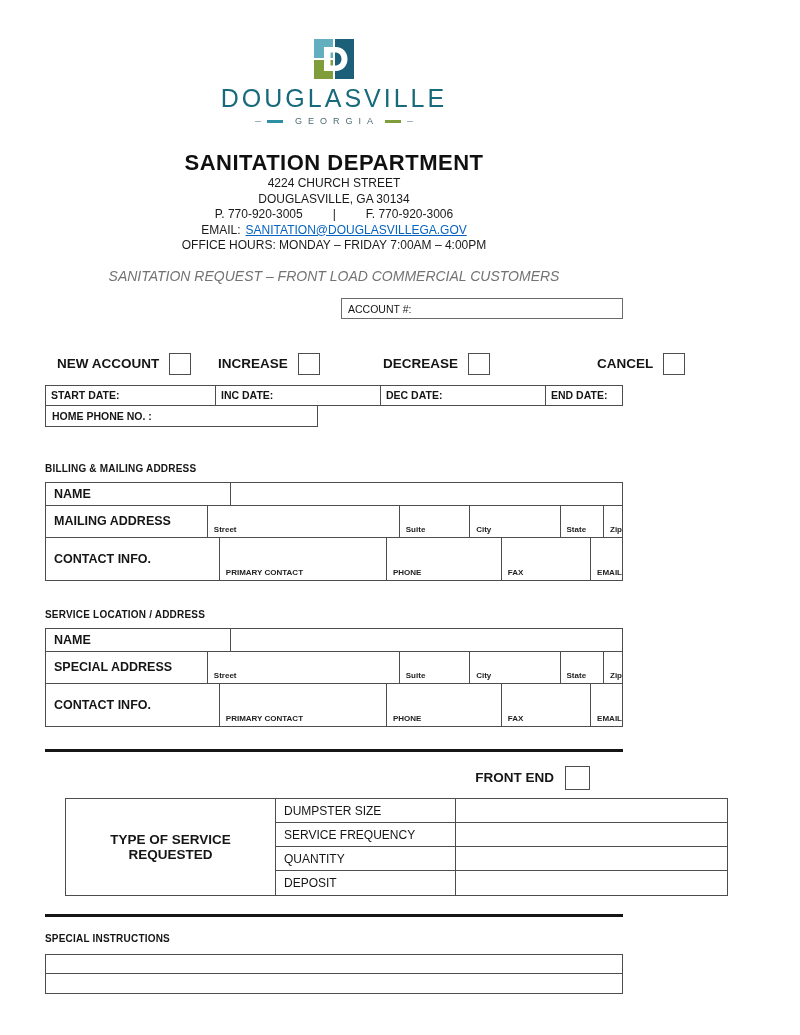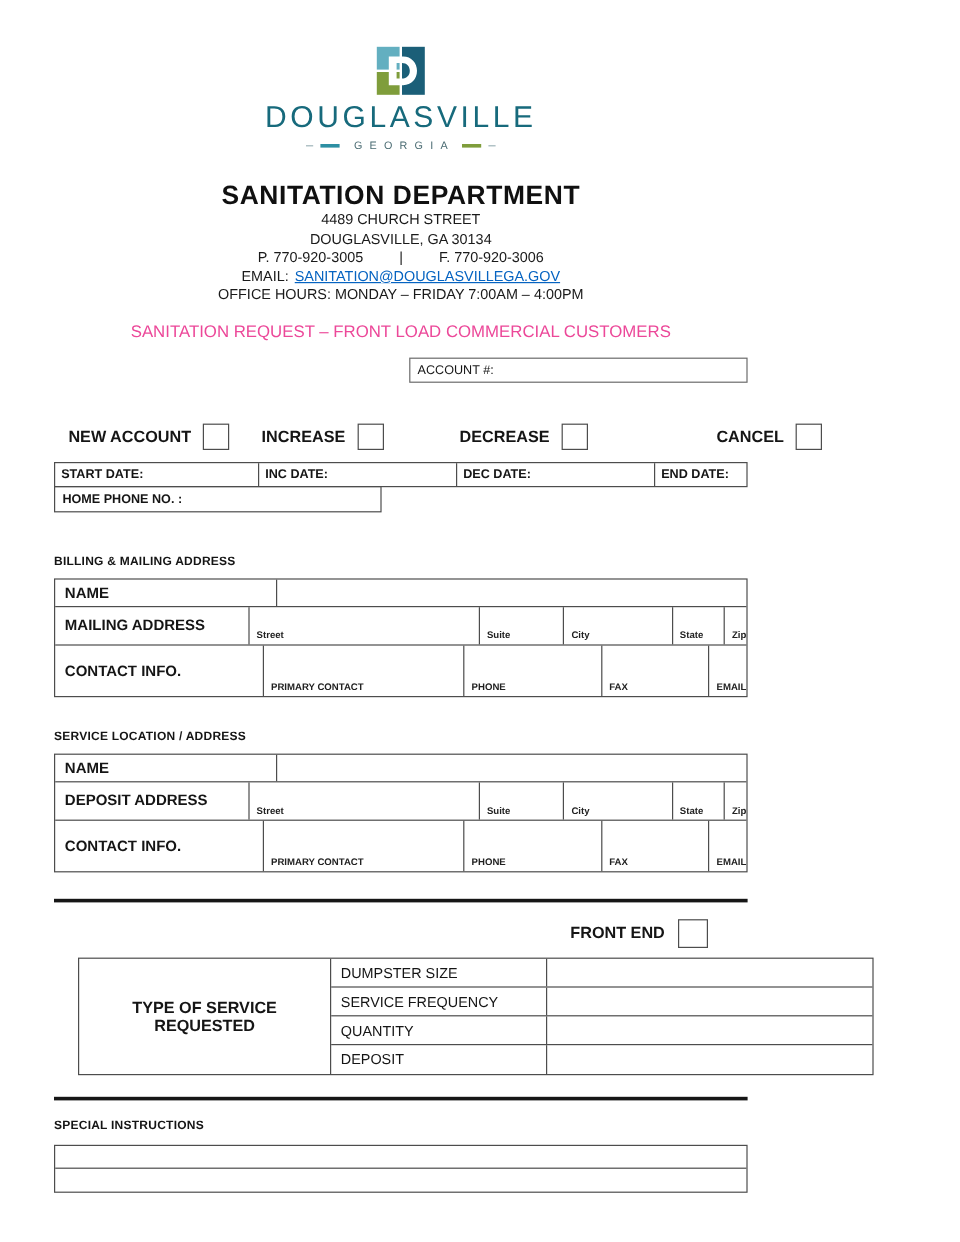--- a/index.html
+++ b/index.html
@@ -16,21 +16,21 @@
   .deco.dash { width:6px; height:1px; background:#9fb3b8; display:inline-block; }
   .deco.bar { width:16px; height:3px; display:inline-block; }
   .deco.bar.teal { background:#2d8fa3; }
   .deco.bar.green { background:#7f9d3b; }
 
   .dept-title { margin-top:24px; font-size:22px; font-weight:700; letter-spacing:0.5px; color:#101010; }
   .addr { font-size:12px; line-height:15.5px; color:#1a1a1a; }
   .addr:first-of-type { margin-top:5px; }
   .pipe { display:inline-block; margin:0 30px; }
   .email-link { color:#0563c1; text-decoration:underline; margin-left:5px; cursor:pointer; }
-  .form-title { margin-top:14px; font-size:14px; color:#ec4899; }
+  .form-title { margin-top:14px; font-size:14px; color:#737373;font-style:italic; }
 
   
   .account-row { display:flex; justify-content:flex-end; margin-top:14px; }
   .account-box { width:282px; height:21px; border:1px solid #6b6b6b; font-size:10.5px; padding:4px 6px; }
 
   
   .opt-row { position:relative; height:24px; margin-top:34px; }
   .opt { position:absolute; top:0; display:flex; align-items:center; gap:10px; }
   .opt-label { font-size:13.5px; font-weight:700; }
   .checkbox { width:22px; height:22px; border:1px solid #4d4d4d; background:#fff; display:inline-block; }
@@ -105,21 +105,21 @@
       <div class="logo-sub">
         <span class="deco dash"></span>
         <span class="deco bar teal"></span>
         <span class="logo-state">GEORGIA</span>
         <span class="deco bar green"></span>
         <span class="deco dash"></span>
       </div>
     </div>
 
     <h1 class="dept-title">SANITATION DEPARTMENT</h1>
-    <div class="addr">4489 CHURCH STREET</div>
+    <div class="addr">4224 CHURCH STREET</div>
     <div class="addr">DOUGLASVILLE, GA 30134</div>
     <div class="addr">
       <span>P. 770-920-3005</span><span class="pipe">|</span><span>F. 770-920-3006</span>
     </div>
     <div class="addr">
       <span>EMAIL:</span><a class="email-link">SANITATION@DOUGLASVILLEGA.GOV</a>
     </div>
     <div class="addr">OFFICE HOURS:  MONDAY – FRIDAY 7:00AM – 4:00PM</div>
     <div class="form-title">SANITATION REQUEST – FRONT LOAD COMMERCIAL CUSTOMERS</div>
   </header>
@@ -200,21 +200,21 @@
     </div>
   </div>
 
   <div class="section-heading sh-service">SERVICE LOCATION / ADDRESS</div>
   <div class="ftable">
     <div class="frow r-name">
       <div class="fcell c-label">NAME</div>
       <div class="fcell fill"></div>
     </div>
     <div class="frow r-addr">
-      <div class="fcell c-label">DEPOSIT ADDRESS</div>
+      <div class="fcell c-label">SPECIAL ADDRESS</div>
       <div class="fcell sub-cell c-street">
           <span>Street</span>
         </div>
       <div class="fcell sub-cell c-suite">
           <span>Suite</span>
         </div>
       <div class="fcell sub-cell c-city">
           <span>City</span>
         </div>
       <div class="fcell sub-cell c-state">

